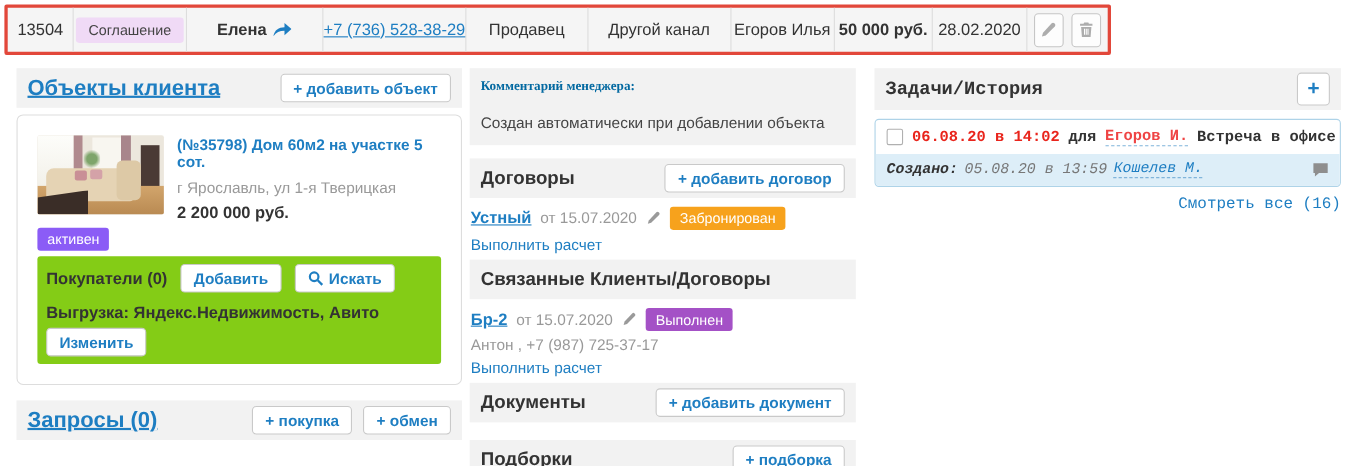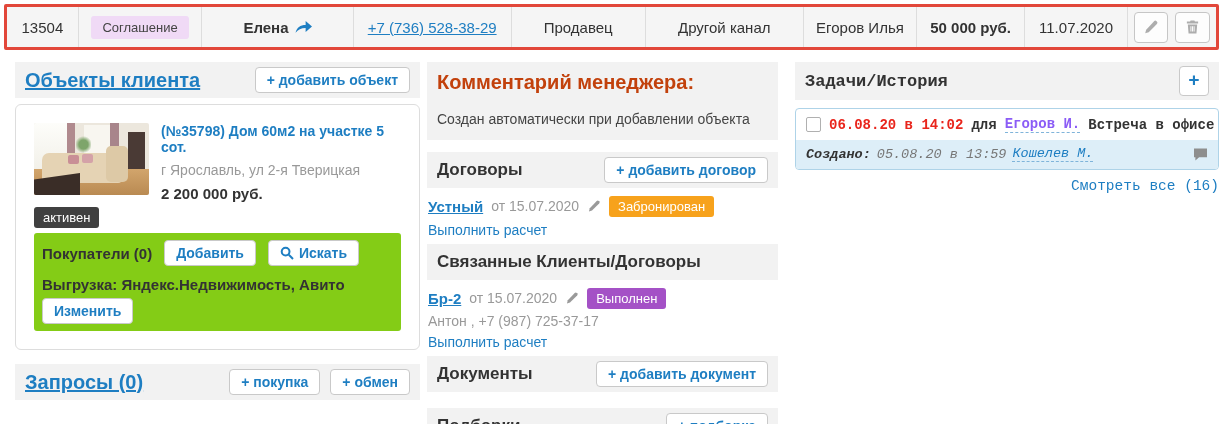--- a/index.html
+++ b/index.html
@@ -4,21 +4,21 @@
 <style>
   * { box-sizing: border-box; margin: 0; padding: 0; }
   html,body { background:#fff; }
   .page {
     position: relative; width: 1223px; height: 424px;
     background:#fff; font-family:"Liberation Sans", sans-serif;
     font-size:14px; color:#333; overflow:hidden;
   }
   
   .topbar {
-    position:absolute; left:4px; top:4px; width:1215px; height:46px;
+    position:absolute; left:4px; top:4px; width:1006px; height:46px;
     border:3px solid #e2473a; border-radius:2px; background:#f5f5f5;
     display:flex; align-items:stretch;
   }
   .hcell {
     display:flex; align-items:center; justify-content:center; gap:6px;
     border-right:1px solid #ddd; min-width:0; padding:0 6px;
     font-size:15px; color:#333; white-space:nowrap;
   }
   .hcell:last-child { border-right:none; }
   .c-id{flex:68 0 0;} .c-badge{flex:128 0 0;} .c-name{flex:160 0 0;}
@@ -55,49 +55,49 @@
   }
   .btn-sq { width:30px; height:30px; padding:0; font-size:19px; }
   .btn-row { display:flex; gap:10px; }
   
   .obj-card { margin-top:6px; border:1px solid #ddd; border-radius:6px; background:#fff; padding:18px; }
   .obj-top { display:flex; gap:12px; }
   .obj-title { color:#1e7ec2; font-weight:bold; font-size:14px; cursor:pointer; }
   .obj-addr { color:#999; margin-top:7px; font-size:14px; }
   .obj-price { font-weight:bold; font-size:15px; margin-top:7px; color:#333; }
   .badge { display:inline-block; border-radius:3px; padding:3px 9px; font-size:13px; color:#fff; white-space:nowrap; }
-  .badge-green { background:#404040; margin-top:5px; }
+  .badge-green { background:#8b5cf6; margin-top:5px; }
   .badge-orange { background:#f7a21c; }
   .badge-purple { background:#a451c6; }
   .obj-panel { margin-top:5px; background:#84cc16; border-radius:3px; padding:7px 8px; }
   .panel-row1 { display:flex; align-items:center; gap:12px; }
   .bold-label { font-weight:bold; font-size:15px; color:#333; }
   .obj-upload { margin-top:10px; font-weight:bold; font-size:15px; color:#333; }
   .obj-change { margin-top:5px; }
   .requests-strip { margin-top:14px; }
   
   .comment-block { background:#f2f2f2; padding:9px 10px 11px; }
-  .comment-title { font-size:20px; font-weight:bold; color:#c2410c; }
+  .comment-title { font-size:12px; font-weight:bold; color:#0369a1;font-family:Liberation Serif, serif; }
   .comment-text { margin-top:16px; font-size:14px; color:#444; line-height:1.35; }
   .mid-strip { margin-top:12px; }
   .item-block { padding:8px 1px 6px; }
   .item-line { display:flex; align-items:center; gap:8px; }
   .item-name { color:#1e7ec2; font-weight:bold; font-size:15px; text-decoration:underline; cursor:pointer; }
   .item-date { color:#999; font-size:14px; }
   .icon-pencil-sm { color:#9a9a9a; display:inline-flex; cursor:pointer; }
   .item-contact { color:#999; font-size:14px; margin-top:4px; }
   .calc-link { color:#1e7ec2; font-size:14px; margin-top:5px; display:inline-block; cursor:pointer; }
   .mid-strip-last { margin-top:16px; }
   
   .task-card { margin-top:8px; border:1px solid #aed3e8; border-radius:4px; overflow:hidden; background:#fff; }
   .task-row1 { display:flex; align-items:center; gap:8px; padding:7px 10px; }
   .checkbox { width:15px; height:15px; border:1px solid #b0b0b0; border-radius:2px; background:#fff; flex:none; cursor:pointer; }
   .task-date { color:#e9251c; font-weight:bold; font-size:14px; white-space:nowrap; }
   .task-for { font-weight:bold; color:#333; }
-  .task-assignee { color:#8b5cf6; font-weight:bold; border-bottom:1px dashed #7fb4da; cursor:pointer; white-space:nowrap; }
+  .task-assignee { color:#ef4444; font-weight:bold; border-bottom:1px dashed #7fb4da; cursor:pointer; white-space:nowrap; }
   .task-text { font-weight:bold; color:#333; white-space:nowrap; }
   .task-icons { margin-left:auto; display:flex; gap:10px; align-items:center; color:#8e8e8e; }
   .task-icons .ticon { cursor:pointer; display:inline-flex; }
   .task-row2 { background:#ddeef8; padding:6px 10px 7px; display:flex; align-items:center; gap:6px; font-style:italic; font-size:13.5px; }
   .created-label { font-weight:bold; color:#333; }
   .created-date { color:#777; }
   .task-author { color:#1e7ec2; border-bottom:1px dashed #7fb4da; cursor:pointer; }
   .bubble { margin-left:auto; color:#8e8e8e; cursor:pointer; display:inline-flex; }
   .view-all { margin-top:8px; text-align:right; }
   .view-all span { color:#1e7ec2; font-size:14.5px; cursor:pointer; }
@@ -134,21 +134,21 @@
         <svg width="17" height="14" viewBox="0 0 16 13">
             <path fill="currentColor" d="M10 4.5V.8L16 6l-6 5.2V7.5C5.8 7.5 2.8 9 .5 12 1.6 6.9 5 4.5 10 4.5z"></path>
           </svg>
       </span>
     </div>
     <div class="hcell c-phone h-phone">+7 (736) 528-38-29</div>
     <div class="hcell c-role">Продавец</div>
     <div class="hcell c-channel">Другой канал</div>
     <div class="hcell c-agent">Егоров Илья</div>
     <div class="hcell c-amount h-amount">50 000 руб.</div>
-    <div class="hcell c-date">11.07.2020</div>
+    <div class="hcell c-date">28.02.2020</div>
     <div class="hcell c-actions">
       <span class="hbtn">
         <svg width="16" height="16" viewBox="0 0 16 16">
             <path fill="currentColor" d="M11.1 2.2a1.7 1.7 0 0 1 2.4 0l.4.4a1.7 1.7 0 0 1 0 2.4l-8.2 8.2-3.5 1 1-3.5z"></path>
           </svg>
       </span>
       <span class="hbtn">
         <svg width="15" height="16" viewBox="0 0 16 16">
             <path fill="currentColor" d="M6 1h4l.6 1.2H14v2H2v-2h3.4zM3 5.4h10L12.2 15H3.8z"></path>
             <path d="M6.3 7.2v5.6M8 7.2v5.6M9.7 7.2v5.6" stroke="#fff" stroke-width="1" fill="none"></path>
@@ -175,21 +175,21 @@
           <div class="ph-floor"></div>
             <div class="ph-dining"></div>
           <div class="ph-sofa"></div>
             <div class="ph-sofa-arm"></div>
           <div class="ph-pillow1"></div>
             <div class="ph-pillow2"></div>
           <div class="ph-table"></div>
         </div>
         <div>
           <div class="obj-title">(№35798) Дом 60м2 на участке 5 сот.</div>
-          <div class="obj-addr">г Ярославль, ул 2-я Тверицкая</div>
+          <div class="obj-addr">г Ярославль, ул 1-я Тверицкая</div>
           <div class="obj-price">2 200 000 руб.</div>
         </div>
       </div>
       <span class="badge badge-green">активен</span>
       <div class="obj-panel">
         <div class="panel-row1">
           <span class="bold-label">Покупатели (0)</span>
           <button class="btn">Добавить</button>
           <button class="btn">
             <svg width="14" height="14" viewBox="0 0 14 14">

